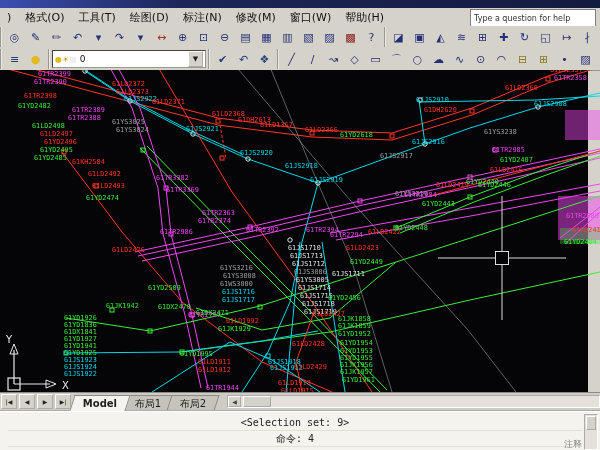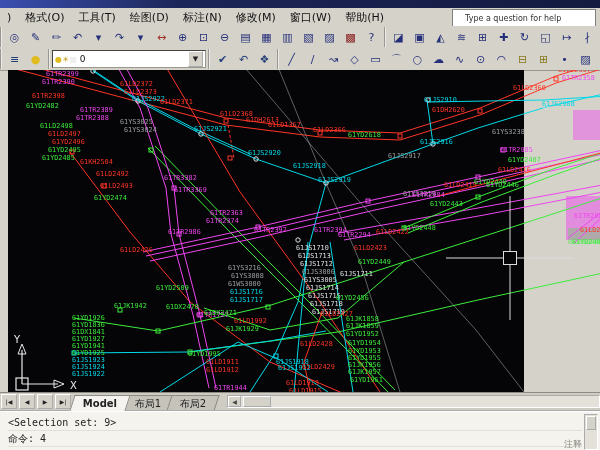--- a/index.html
+++ b/index.html
@@ -6,56 +6,56 @@
   body{width:600px;height:450px;overflow:hidden;position:relative;
        font-family:"DejaVu Sans","Liberation Sans",sans-serif;background:#d5d2ca;
        -webkit-font-smoothing:antialiased;}
   
   #titlebar{position:absolute;left:0;top:0;width:600px;height:8px;
      background:linear-gradient(90deg,#3a4fb0 0%,#1c2658 30%,#141b40 100%);}
   #menubar{position:absolute;left:0;top:8px;width:600px;height:18px;background:#d5d2ca;
      display:flex;align-items:center;font-size:11px;color:#111;border-bottom:1px solid #bdbab2;}
   .menu-item{padding:1px 7px;white-space:nowrap;cursor:default;}
   #helpbox{position:absolute;right:4px;top:9px;width:118px;height:14px;background:#fff;
-     border:1px solid #7f7f7f;font-size:8px;color:#333;padding:1px 12px;
+     border:1px solid #7f7f7f;font-size:8px;color:#333;padding:1px 3px;
      font-family:"DejaVu Sans","Liberation Sans",sans-serif;}
   .toolbar{position:absolute;left:0;width:600px;height:22px;background:#d5d2ca;
      display:flex;align-items:center;gap:0;}
   #toolbar1{top:26px;border-bottom:1px solid #c4c1b9;}
   #toolbar2{top:48px;border-bottom:1px solid #9a978f;}
   .tgroup{display:flex;align-items:center;border-left:2px groove #eceae4;padding:0 2px;height:20px;}
   .tbtn{width:19px;height:18px;margin:0 0;display:flex;align-items:center;justify-content:center;
      font-size:11px;line-height:1;color:#26307a;background:#d5d2ca;border:1px solid #d5d2ca;cursor:default;}
   #layer-combo{height:16px;width:148px;background:#fff;border:1px inset #9a978f;
      display:flex;align-items:center;font-size:9px;color:#111;padding:0 2px;gap:3px;}
   #layer-combo .sw{font-size:8px;}
   #combo-arrow{margin-left:auto;width:13px;height:14px;background:#d5d2ca;border:1px outset #fff;
      font-size:7px;display:flex;align-items:center;justify-content:center;color:#222;}
   
-  #drawing{position:absolute;left:8px;top:70px;width:516px;height:322px;background:#050507;}
+  #drawing{position:absolute;left:0;top:70px;width:588px;height:322px;background:#050507;}
   
   #tabrow{position:absolute;left:0;top:392px;width:600px;height:18px;background:#cfccc4;
      display:flex;align-items:flex-end;border-top:1px solid #8e8b84;}
   .tab-nav{width:14px;height:13px;margin:0 1px 2px 1px;background:#d5d2ca;border:1px outset #fff;
      font-size:6px;display:flex;align-items:center;justify-content:center;color:#222;}
   .tab{height:15px;padding:0 10px;font-size:10px;color:#222;background:#c6c3bb;
      border:1px solid #8e8b84;border-bottom:none;transform:skewX(-18deg);
      display:flex;align-items:center;margin-right:-4px;}
   .tab>span{transform:skewX(18deg);}
   .tab.active{background:#f4f3ef;font-weight:bold;z-index:2;}
   #tab-scroll{margin-left:14px;margin-bottom:3px;flex:1;height:11px;background:#e3e1da;
      border:1px inset #fff;display:flex;align-items:center;}
   #tab-scroll .sbtn{width:11px;height:9px;background:#d5d2ca;border:1px outset #fff;font-size:6px;
      display:flex;align-items:center;justify-content:center;color:#444;}
   #tab-scroll .thumb{width:26px;height:9px;background:#d5d2ca;border:1px outset #fff;margin-left:2px;}
   
   #command{position:absolute;left:0;top:410px;width:600px;height:40px;background:#f4f3ee;
      border-top:2px groove #fff;font-family:"DejaVu Sans Mono","Liberation Mono",monospace;
      font-size:10px;color:#222;}
-  #cmd-lines{position:absolute;left:8px;top:3px;right:18px;}
+  #cmd-lines{position:absolute;left:8px;top:3px;right:18px;text-align:center;}
   .cmd-line{height:15px;line-height:15px;white-space:pre;border-bottom:1px solid #e2e0d8;}
   #cmd-scroll{position:absolute;right:2px;top:2px;width:12px;height:34px;background:#e3e1da;
      border:1px inset #fff;}
   #cmd-scroll .thumb{position:absolute;left:1px;top:1px;width:8px;height:12px;
      background:#d5d2ca;border:1px outset #fff;}
   #cmd-note{position:absolute;right:18px;bottom:1px;font-size:9px;color:#8a887f;
      font-family:"DejaVu Sans","Liberation Sans",sans-serif;text-align:right;}
 </style>
 </head>
 <body>

